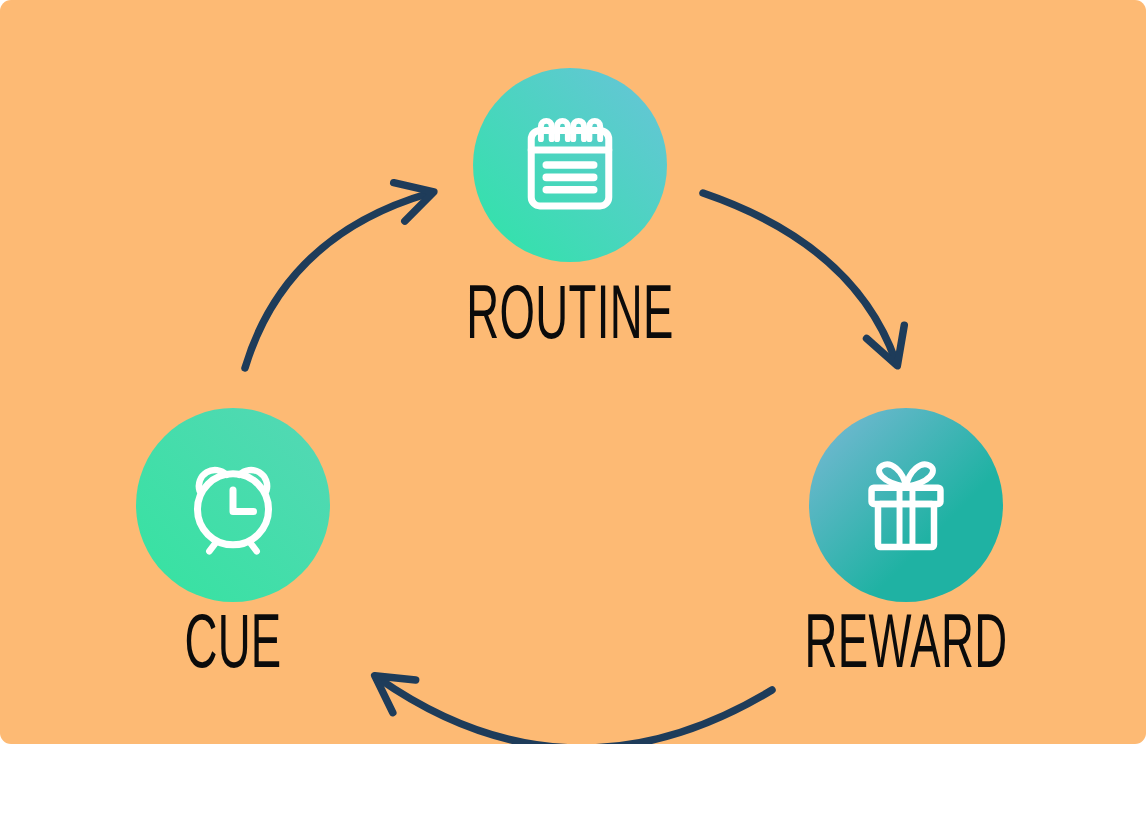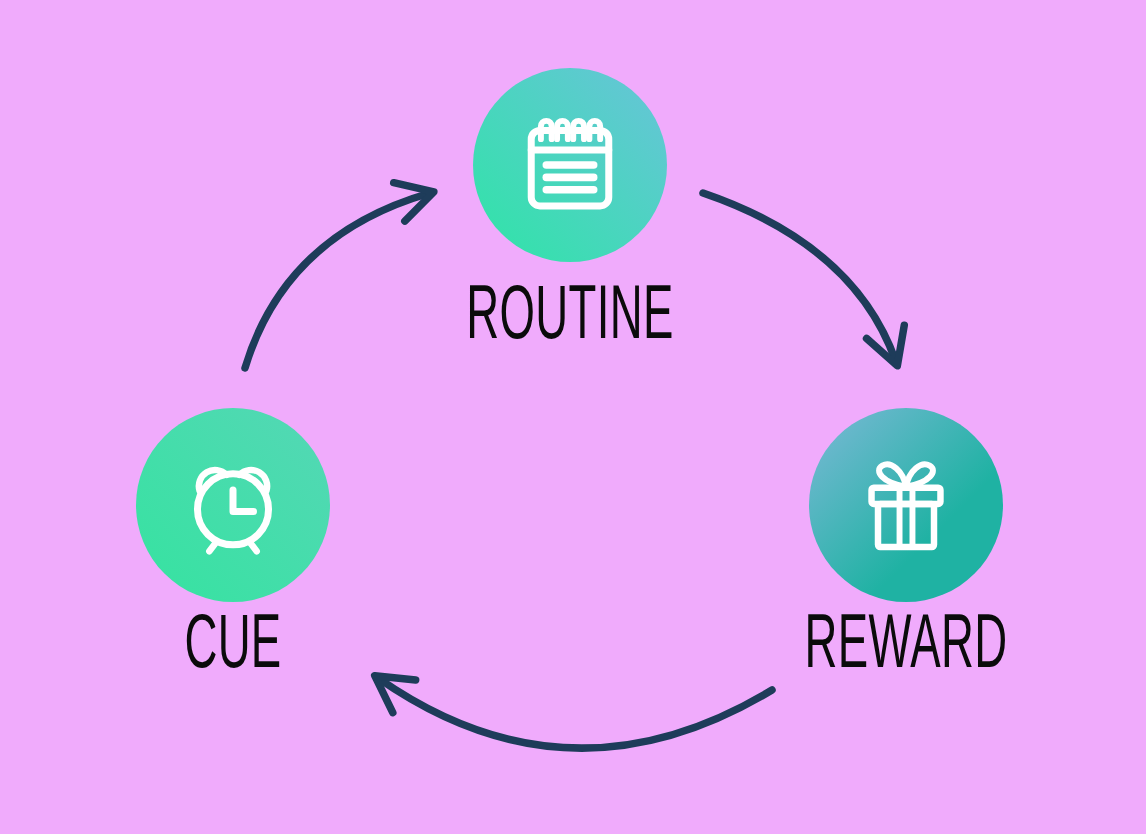--- a/index.html
+++ b/index.html
@@ -3,24 +3,25 @@
 <meta charset="utf-8">
 <style>
   html, body {
     margin: 0;
     padding: 0;
     background: #ffffff;
   }
   .canvas {
     position: relative;
     width: 1146px;
-    height: 834px;
-    background: #f0abfc;
+    height: 744px;
+    background: #fdba74;
     overflow: hidden;
     font-family: "Liberation Sans", sans-serif;
+    border-radius: 11px;
   }
   .arrows-layer {
     position: absolute;
     left: 0; top: 0;
     width: 1146px; height: 834px;
     pointer-events: none;
   }
   .arrow-path, .chev-path {
     fill: none;
     stroke: var(--color-arrow, #1e3c5a);

